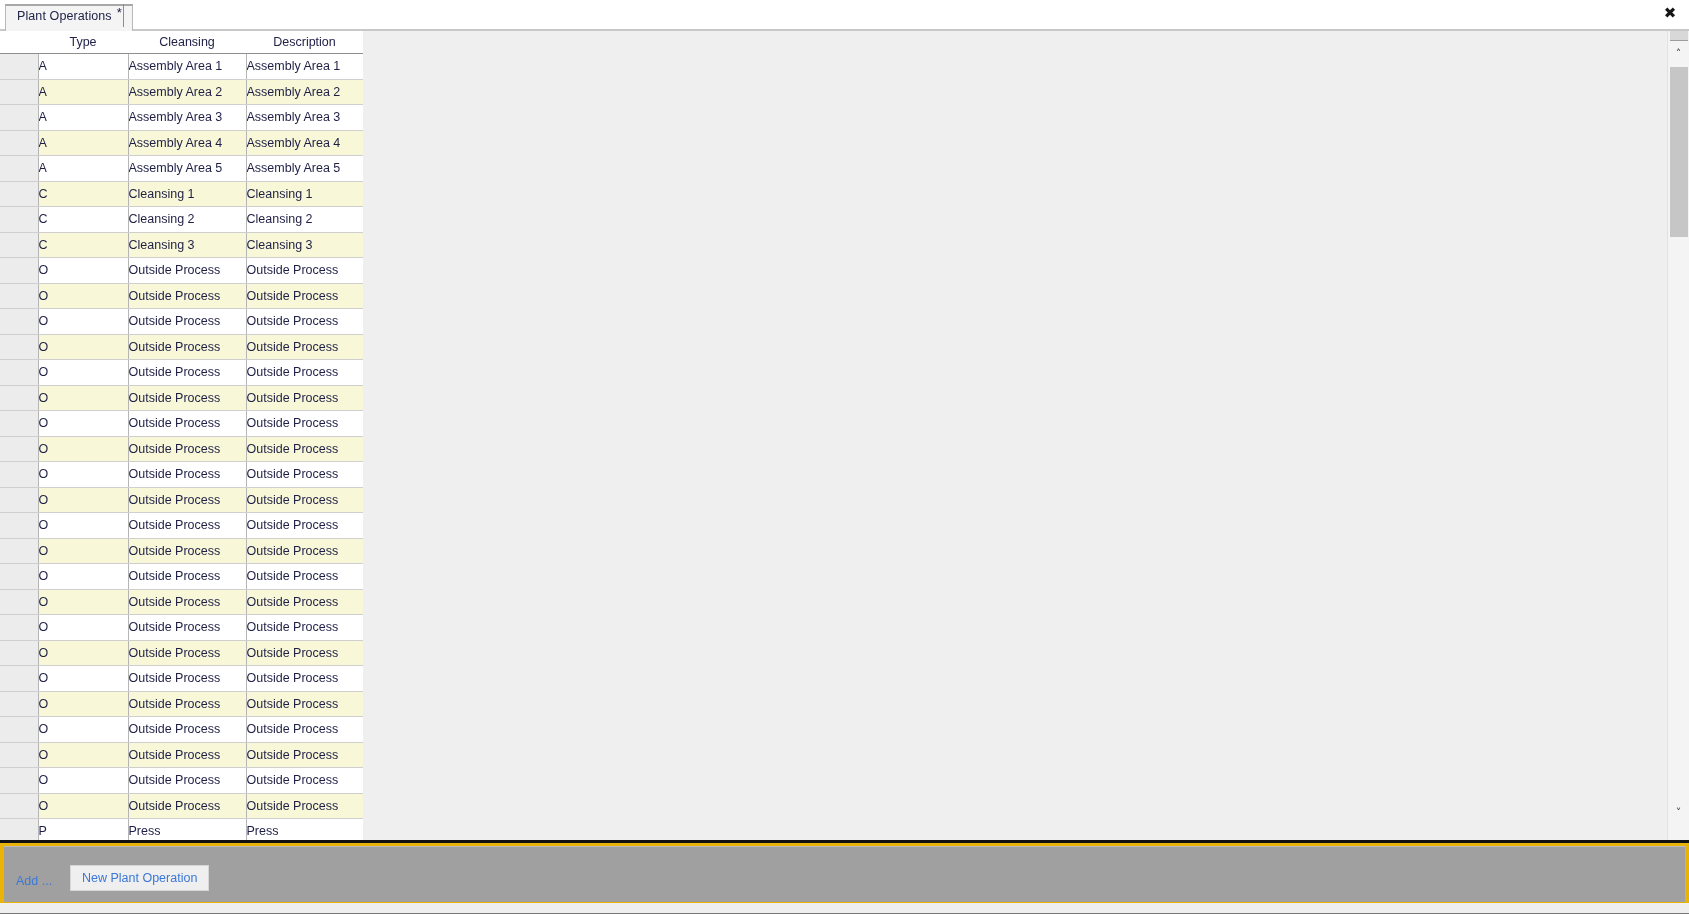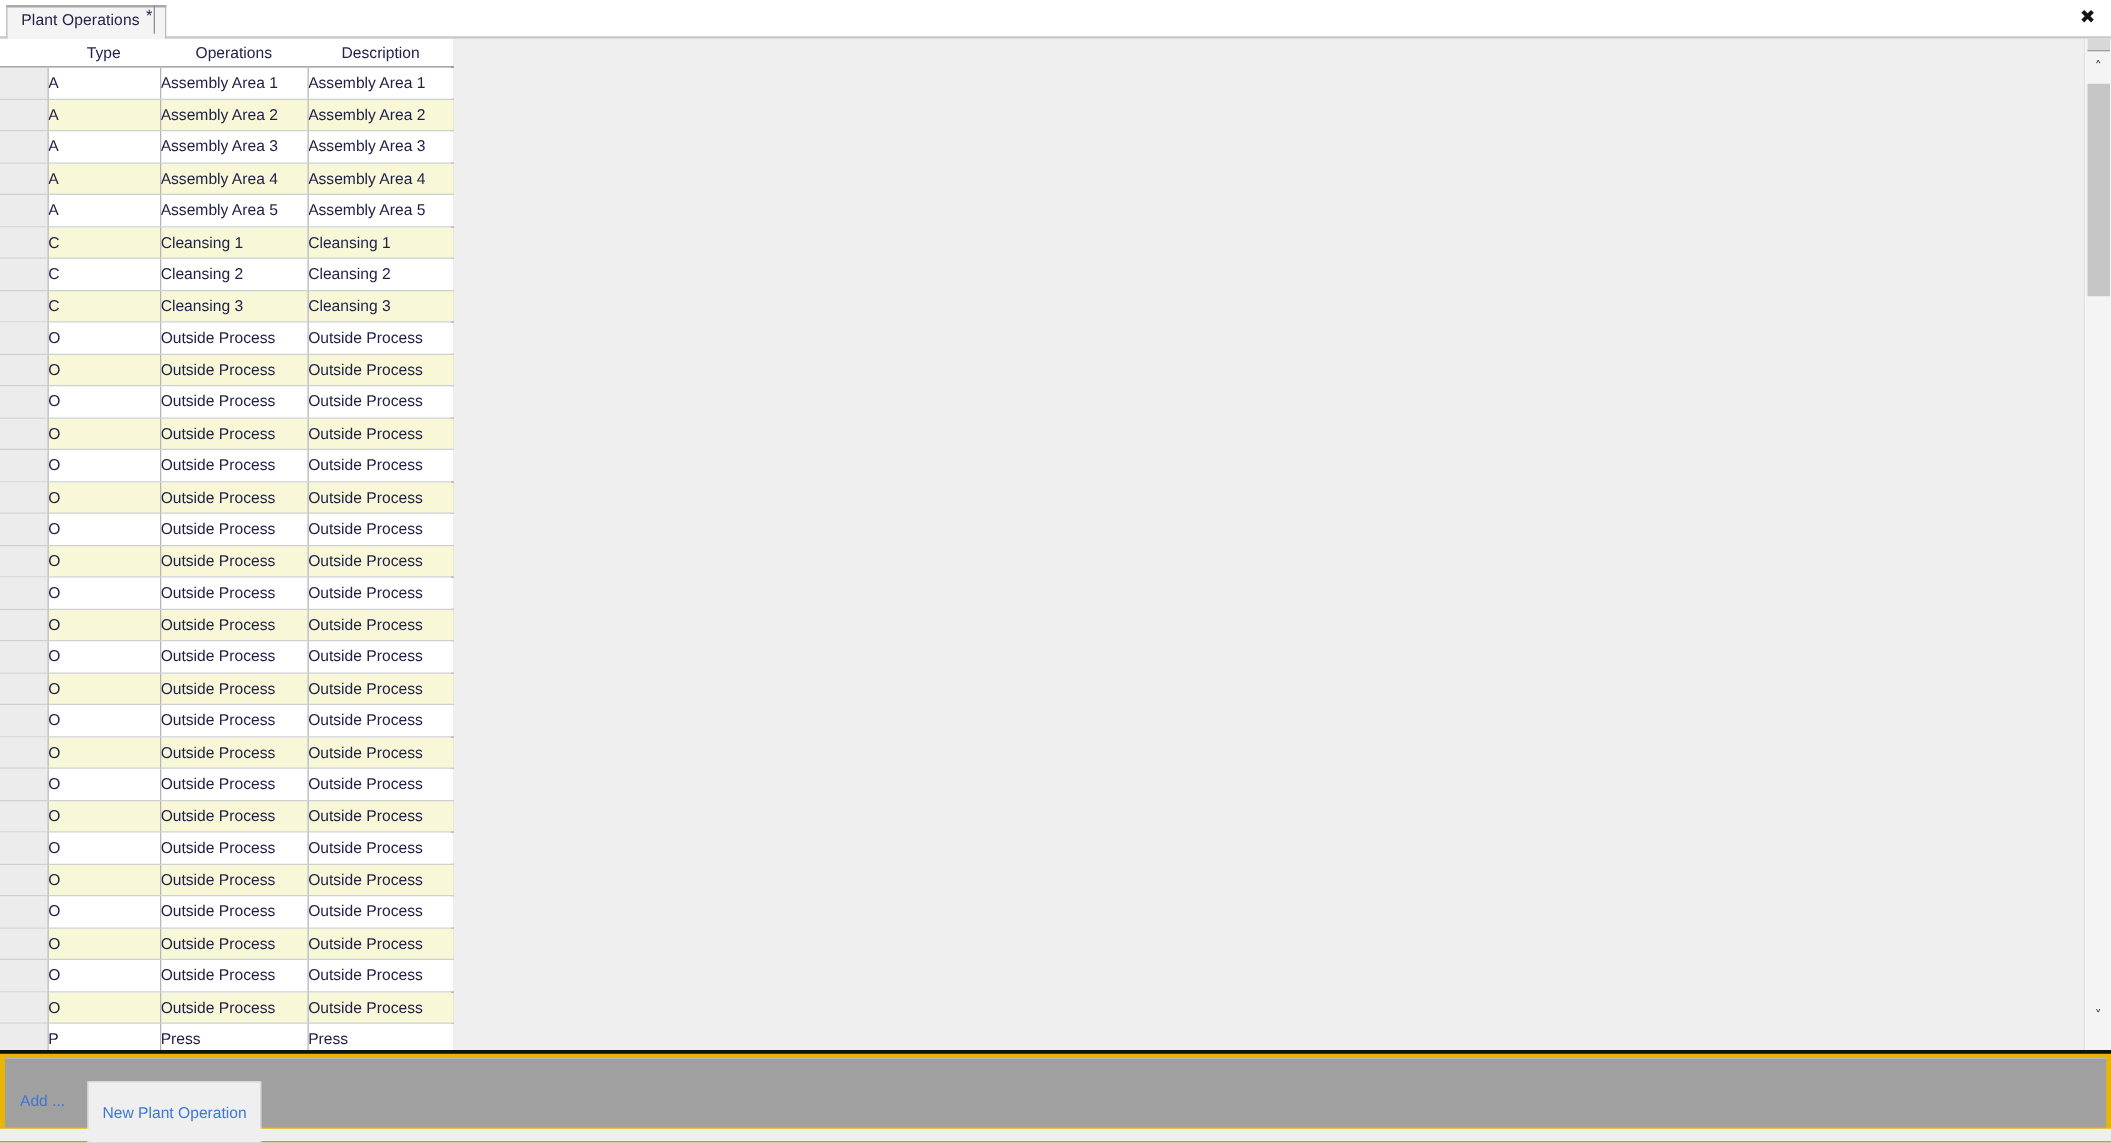--- a/index.html
+++ b/index.html
@@ -243,21 +243,21 @@
     font-size: 12.5px;
     color: #3b78d8;
     cursor: pointer;
     white-space: nowrap;
   }
   .new-btn {
     position: absolute;
     left: 66px;
     top: 18px;
     height: 24px;
-    padding: 12px 11px;
+    padding: 0 11px;
     display: flex;
     align-items: center;
     background: #efefef;
     border: 1px solid #d6d6d6;
     color: #3b78d8;
     font-size: 12.5px;
     cursor: pointer;
     white-space: nowrap;
   }
   .bottom-strip {
@@ -290,21 +290,21 @@
         <colgroup>
           <col class="c-sel">
           <col class="c-type">
           <col class="c-op">
           <col class="c-desc">
         </colgroup>
         <thead>
           <tr>
             <th class="col-sel"></th>
             <th>Type</th>
-            <th>Operations</th>
+            <th>Cleansing</th>
             <th>Description</th>
           </tr>
         </thead>
         <tbody id="grid-body">
             <tr class="row-norm">
               <td class="cell-sel"></td>
               <td class="cell-type">A</td>
               <td class="cell-op">Assembly Area 1</td>
               <td class="cell-desc">Assembly Area 1</td>
             </tr>

